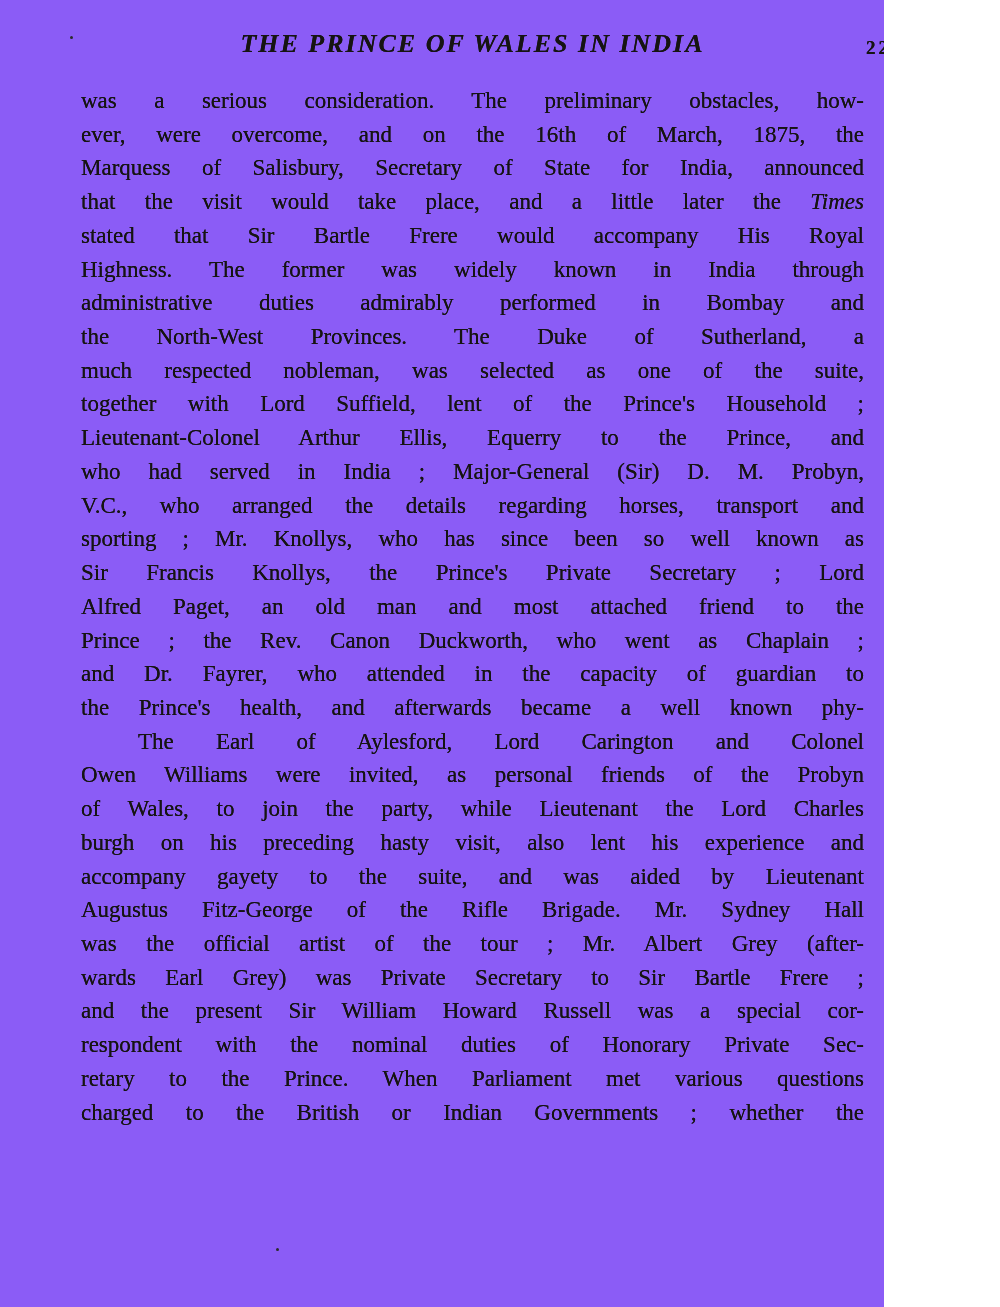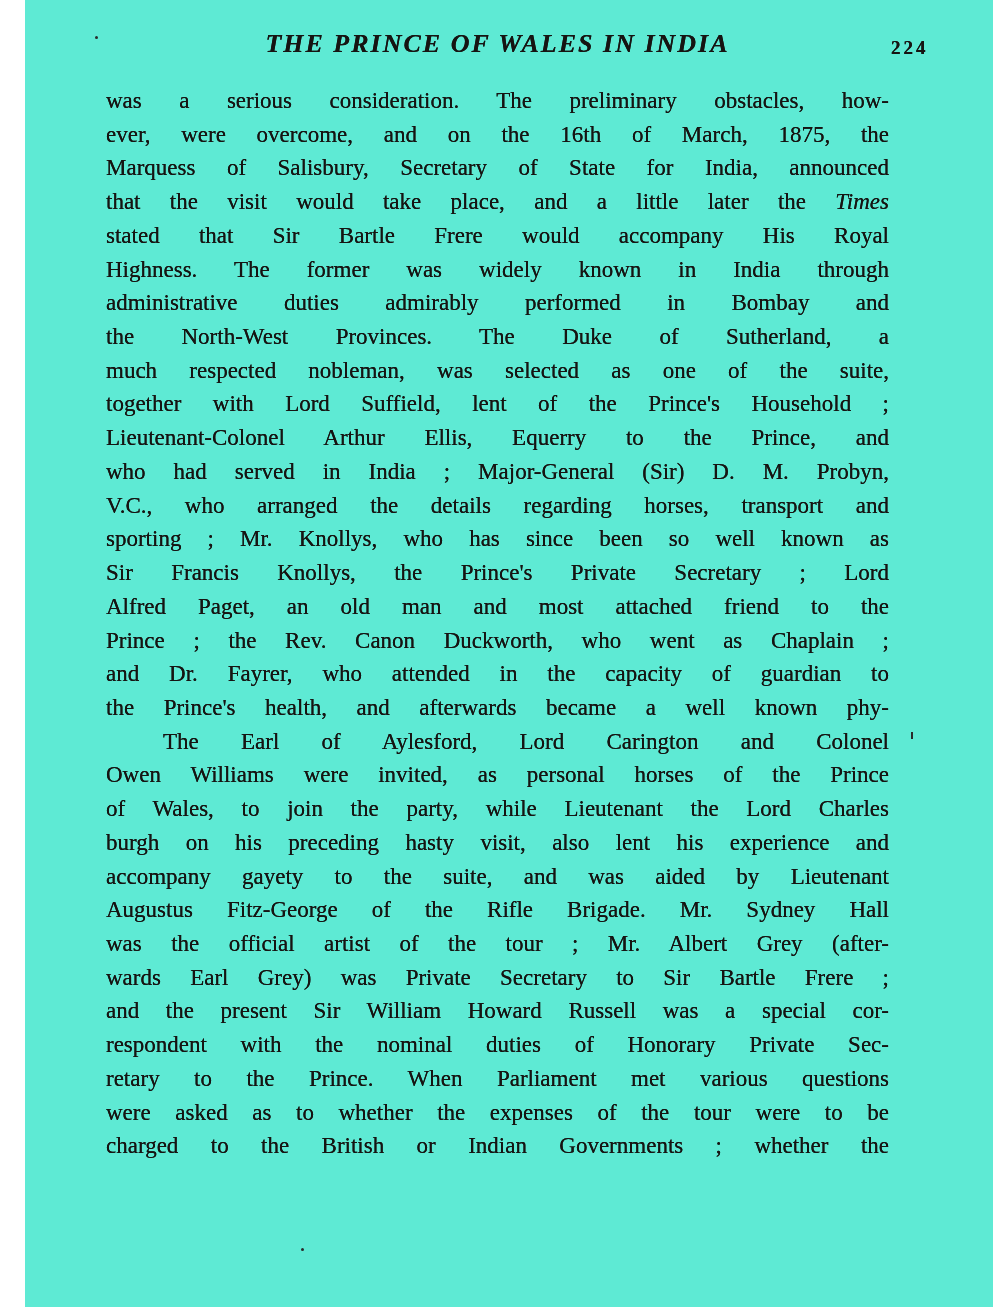--- a/index.html
+++ b/index.html
@@ -2,27 +2,26 @@
 <html><head>
 <meta charset="utf-8">
 <style>
   html, body {
     margin: 0;
     padding: 0;
     background: #ffffff;
   }
   .page {
     position: relative;
-    width: 968px;
+    width: 884px;
     height: 1307px;
-    background: #5eead4;
+    background: #8b5cf6;
     overflow: hidden;
     font-family: "Liberation Serif", serif;
     color: #161412;
-    margin-left: 25px;
   }
   .running-title {
     position: absolute;
     top: 29px;
     left: 81px;
     width: 783px;
     text-align: center;
     font-style: italic;
     font-weight: 600;
     font-size: 26px;
@@ -94,31 +93,30 @@
       <div class="line">Lieutenant-Colonel Arthur Ellis, Equerry to the Prince, and</div>
       <div class="line">who had served in India ; Major-General (Sir) D. M. Probyn,</div>
       <div class="line">V.C., who arranged the details regarding horses, transport and</div>
       <div class="line">sporting ; Mr. Knollys, who has since been so well known as</div>
       <div class="line">Sir Francis Knollys, the Prince's Private Secretary ; Lord</div>
       <div class="line">Alfred Paget, an old man and most attached friend to the</div>
       <div class="line">Prince ; the Rev. Canon Duckworth, who went as Chaplain ;</div>
       <div class="line">and Dr. Fayrer, who attended in the capacity of guardian to</div>
       <div class="line">the Prince's health, and afterwards became a well known phy-</div>
       <div class="line indent">The Earl of Aylesford, Lord Carington and Colonel</div>
-      <div class="line">Owen Williams were invited, as personal horses of the Prince</div>
+      <div class="line">Owen Williams were invited, as personal friends of the Probyn</div>
       <div class="line">of Wales, to join the party, while Lieutenant the Lord Charles</div>
       <div class="line">burgh on his preceding hasty visit, also lent his experience and</div>
       <div class="line">accompany gayety to the suite, and was aided by Lieutenant</div>
       <div class="line">Augustus Fitz-George of the Rifle Brigade.  Mr. Sydney Hall</div>
       <div class="line">was the official artist of the tour ; Mr. Albert Grey (after-</div>
       <div class="line">wards Earl Grey) was Private Secretary to Sir Bartle Frere ;</div>
       <div class="line">and the present Sir William Howard Russell was a special cor-</div>
       <div class="line">respondent with the nominal duties of Honorary Private Sec-</div>
       <div class="line">retary to the Prince.  When Parliament met various questions</div>
-      <div class="line">were asked as to whether the expenses of the tour were to be</div>
       <div class="line">charged to the British or Indian Governments ; whether the</div>
     </div>
 
   <div class="artifact round" style="left:70px; top:36px; width:3px; height:3px;"></div>
   <div class="artifact" style="left:886px; top:732px; width:2px; height:7px;"></div>
   <div class="artifact round" style="left:276px; top:1248px; width:3px; height:3px;"></div>
 
 </div>
 
 </body></html>

